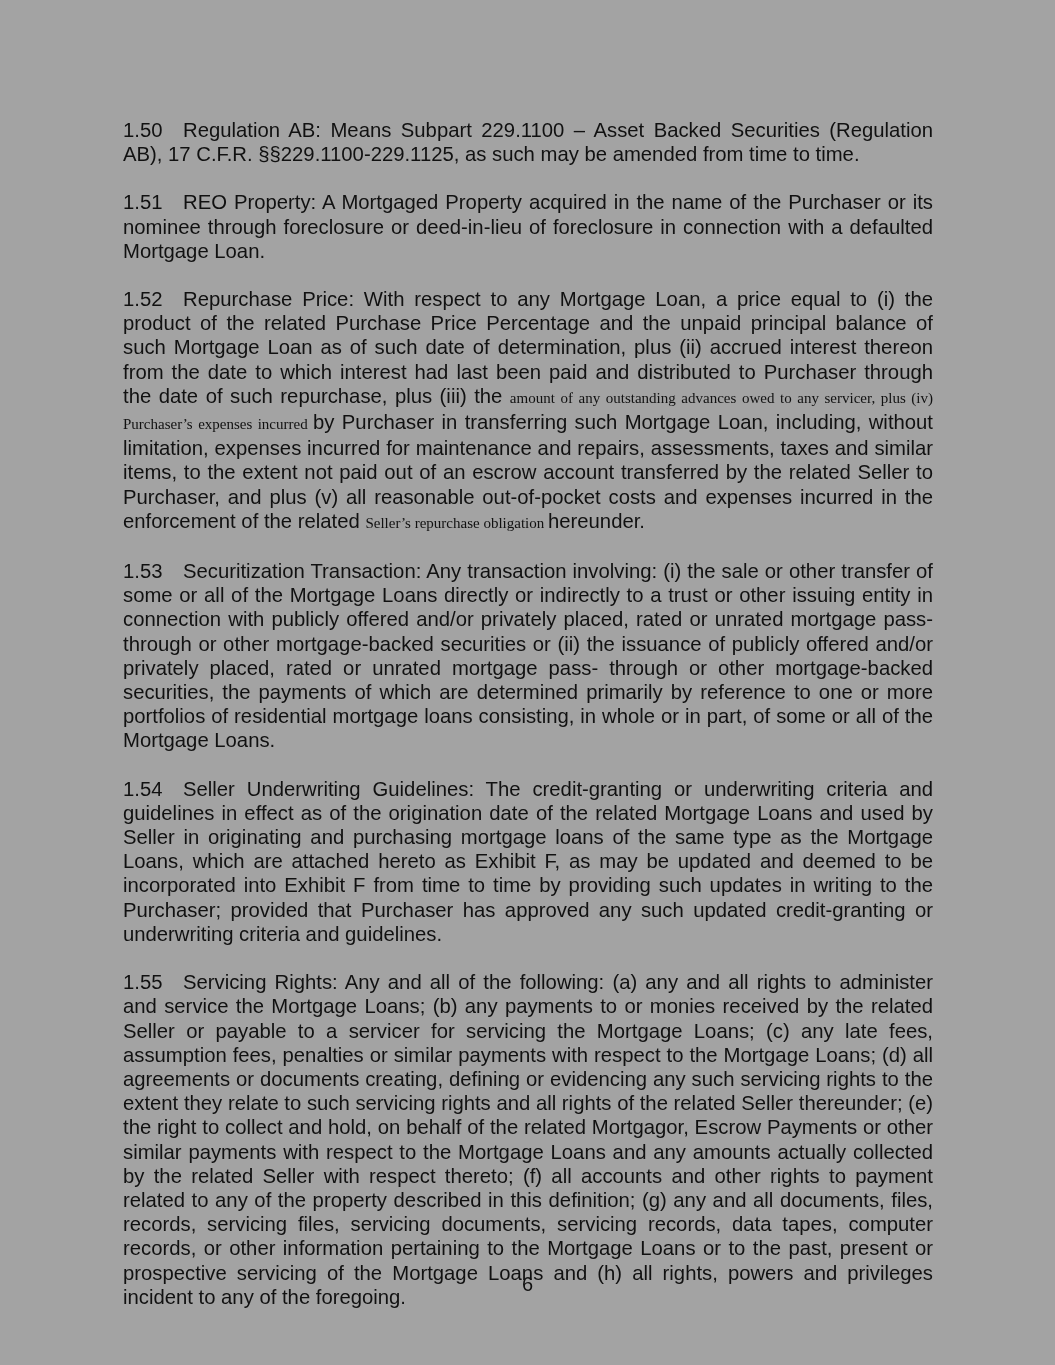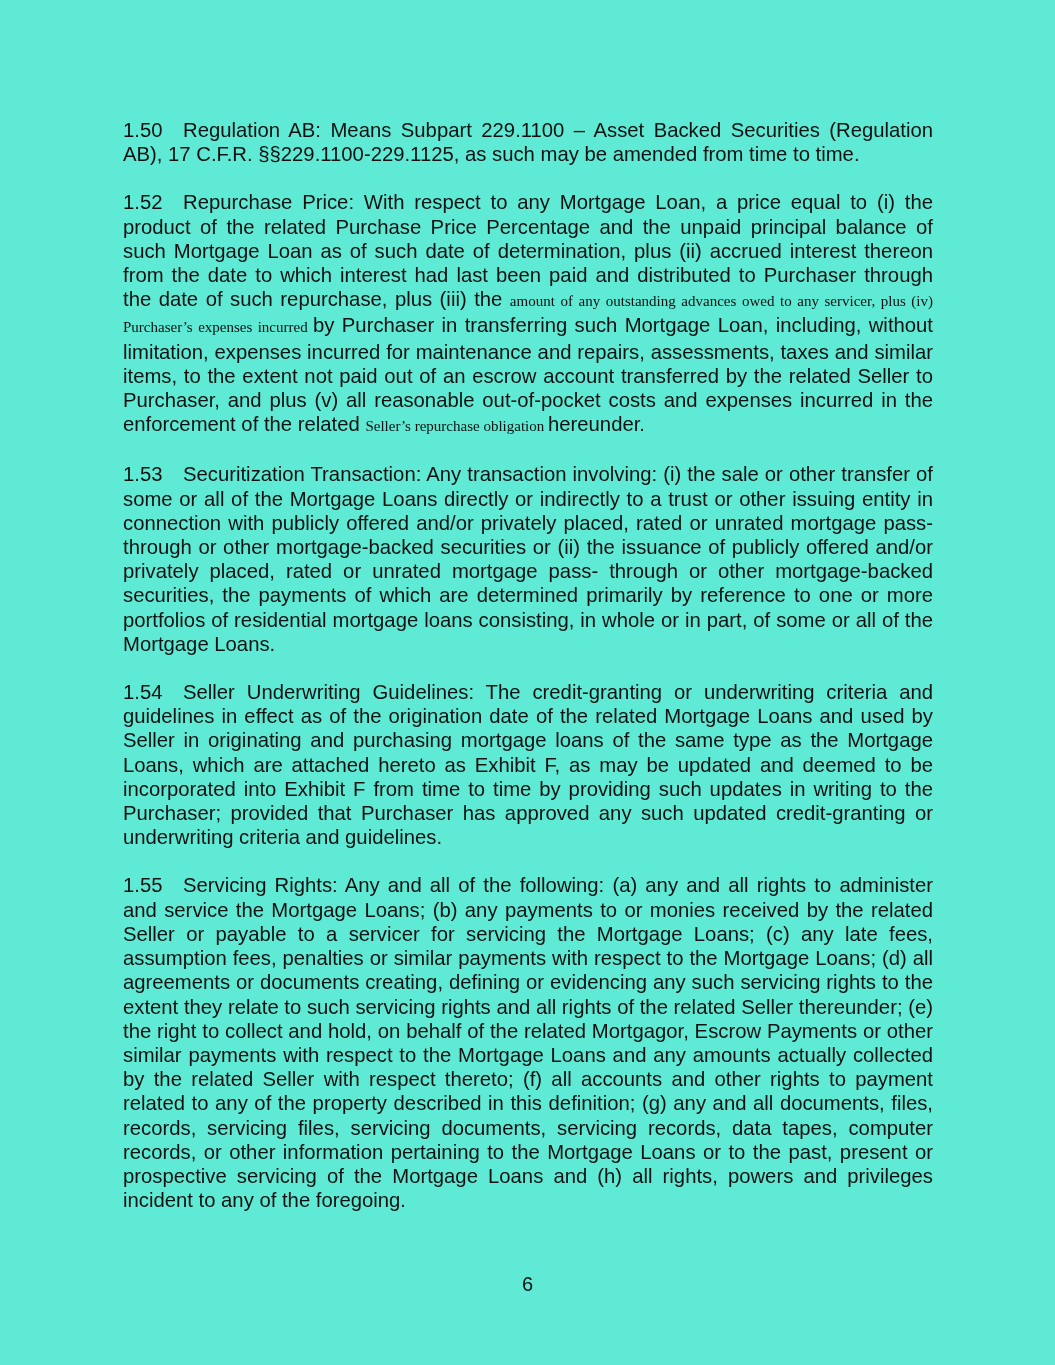--- a/index.html
+++ b/index.html
@@ -8,21 +8,21 @@
     height: 1365px;
     background: #ffffff;
     font-family: "Liberation Sans", sans-serif;
     color: #111111;
     position: relative;
     overflow: hidden;
   }
   .page {
     position: absolute;
     inset: 0;
-    background: #5eead4;
+    background: #a3a3a3;
   }
   .doc-body {
     position: absolute;
     left: 123px;
     top: 118px;
     width: 810px;
     text-align: justify;
   }
   .para {
     margin: 0 0 24px 0;
@@ -50,19 +50,20 @@
     line-height: 24px;
     color: #111111;
   }
 </style>
 </head>
 <body>
 
 <div class="page">
   <div class="doc-body" id="doc-body">
       <p class="para"><span class="sec-num">1.50</span><span class="seg sans">Regulation AB:  Means Subpart 229.1100 – Asset Backed Securities (Regulation AB), 17 C.F.R. §§229.1100-229.1125, as such may be amended from time to time.</span></p>
+      <p class="para"><span class="sec-num">1.51</span><span class="seg sans">REO Property:  A Mortgaged Property acquired in the name of the Purchaser or its nominee through foreclosure or deed-in-lieu of foreclosure in connection with a defaulted Mortgage Loan.</span></p>
       <p class="para"><span class="sec-num">1.52</span><span class="seg sans">Repurchase Price:  With respect to any Mortgage Loan, a price equal to (i) the product of the related Purchase Price Percentage and the unpaid principal balance of such Mortgage Loan as of such date of determination, plus (ii) accrued interest thereon from the date to which interest had last been paid and distributed to Purchaser through the date of such repurchase, plus (iii) the </span><span class="seg serif">amount of any outstanding advances owed to any servicer, plus (iv) Purchaser’s expenses incurred </span><span class="seg sans">by Purchaser in transferring such Mortgage Loan, including, without limitation, expenses incurred for maintenance and repairs, assessments, taxes and similar items, to the extent not paid out of an escrow account transferred by the related Seller to Purchaser, and plus (v) all reasonable out-of-pocket costs and expenses incurred in the enforcement of the related </span><span class="seg serif">Seller’s repurchase obligation </span><span class="seg sans">hereunder.</span></p>
       <p class="para"><span class="sec-num">1.53</span><span class="seg sans">Securitization Transaction:  Any transaction involving:  (i) the sale or other transfer of some or all of the Mortgage Loans directly or indirectly to a trust or other issuing entity in connection with publicly offered and/or privately placed, rated or unrated mortgage pass-through or other mortgage-backed securities or (ii) the issuance of publicly offered and/or privately placed, rated or unrated mortgage pass- through or other mortgage-backed securities, the payments of which are determined primarily by reference to one or more portfolios of residential mortgage loans consisting, in whole or in part, of some or all of the Mortgage Loans.</span></p>
       <p class="para"><span class="sec-num">1.54</span><span class="seg sans">Seller Underwriting Guidelines:  The credit-granting or underwriting criteria and guidelines in effect as of the origination date of the related Mortgage Loans and used by Seller in originating and purchasing mortgage loans of the same type as the Mortgage Loans, which are attached hereto as Exhibit F, as may be updated and deemed to be incorporated into Exhibit F from time to time by providing such updates in writing to the Purchaser; provided that Purchaser has approved any such updated credit-granting or underwriting criteria and guidelines.</span></p>
       <p class="para"><span class="sec-num">1.55</span><span class="seg sans">Servicing Rights:  Any and all of the following:  (a) any and all rights to administer and service the Mortgage Loans; (b) any payments to or monies received by the related Seller or payable to a servicer for servicing the Mortgage Loans; (c) any late fees, assumption fees, penalties or similar payments with respect to the Mortgage Loans; (d) all agreements or documents creating, defining or evidencing any such servicing rights to the extent they relate to such servicing rights and all rights of the related Seller thereunder; (e) the right to collect and hold, on behalf of the related Mortgagor, Escrow Payments or other similar payments with respect to the Mortgage Loans and any amounts actually collected by the related Seller with respect thereto; (f) all accounts and other rights to payment related to any of the property described in this definition; (g) any and all documents, files, records, servicing files, servicing documents, servicing records, data tapes, computer records, or other information pertaining to the Mortgage Loans or to the past, present or prospective servicing of the Mortgage Loans and (h) all rights, powers and privileges incident to any of the foregoing.</span></p>
     </div>
   <div class="page-footer">6</div>
 </div>
 
 </body></html>

